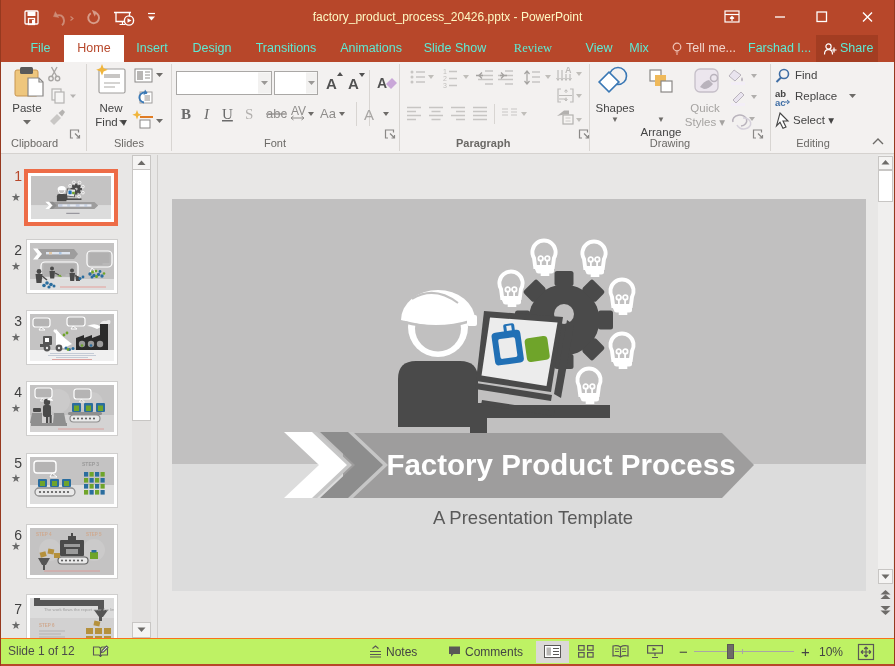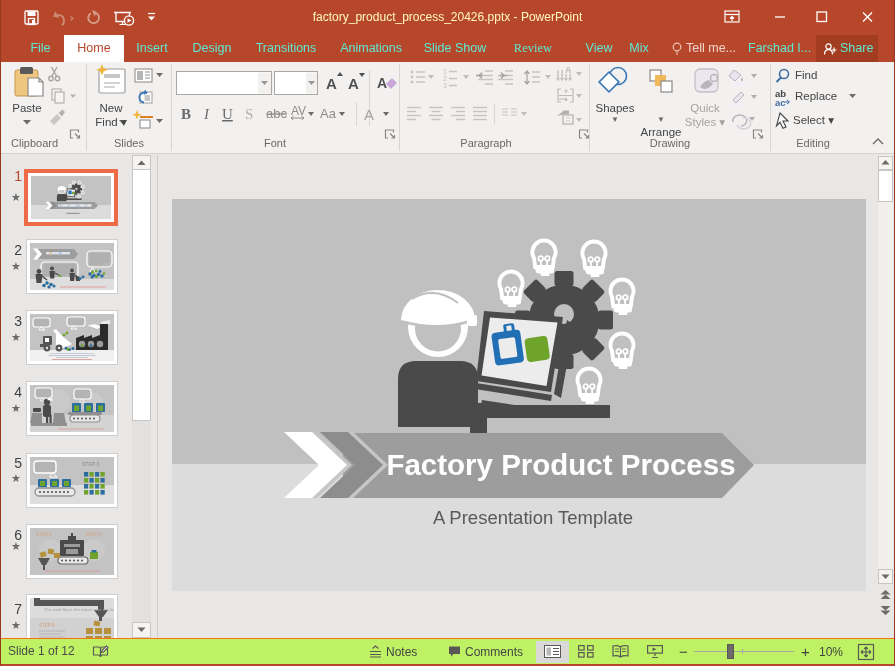--- a/index.html
+++ b/index.html
@@ -309,21 +309,21 @@
 <div class="abs itxt" style="left:636px;top:40px;width:50px;text-align:center;margin-top:24px;">Arrange</div>
 <div class="abs" style="left:636px;top:53px;width:50px;text-align:center;color:#6d6b68;font-size:8px;">▼</div>
 <div class="abs" style="left:680px;top:40px;width:50px;text-align:center;color:#a5a3a1;font-size:11.5px;">Quick</div>
 <div class="abs" style="left:680px;top:53px;width:50px;text-align:center;color:#a5a3a1;font-size:11.5px;">Styles ▾</div>
 <div class="abs itxt" style="left:795px;top:7px;">Find</div>
 <div class="abs itxt" style="left:795px;top:28px;">Replace</div>
 <div class="abs itxt" style="left:793px;top:51px;">Select ▾</div>
 <div class="abs glabel" style="left:11px;top:75px;width:70px;text-align:left;">Clipboard</div>
 <div class="abs glabel" style="left:104px;top:75px;width:50px;text-align:center;">Slides</div>
 <div class="abs glabel" style="left:250px;top:75px;width:50px;text-align:center;">Font</div>
-<div class="abs glabel" style="left:456px;top:75px;width:60px;text-align:center;">Paragraph</div>
+<div class="abs glabel" style="left:456px;top:75px;width:60px;text-align:left;font-weight:bold;">Paragraph</div>
 <div class="abs glabel" style="left:645px;top:75px;width:50px;text-align:center;">Drawing</div>
 <div class="abs glabel" style="left:788px;top:75px;width:50px;text-align:center;">Editing</div>
 </div>
 <div id="mainarea" class="abs">
   <div class="abs" style="left:157px;top:0;width:1px;height:483px;background:#d0cecc;"></div>
 
   <div id="numcol">
     <div class="abs" style="left:8px;top:13px;width:14px;text-align:right;font-size:14px;color:#b7472a;">1</div>
     <div class="abs" style="left:8px;top:87px;width:14px;text-align:right;font-size:14px;color:#404040;">2</div>
     <div class="abs" style="left:8px;top:158px;width:14px;text-align:right;font-size:14px;color:#404040;">3</div>

